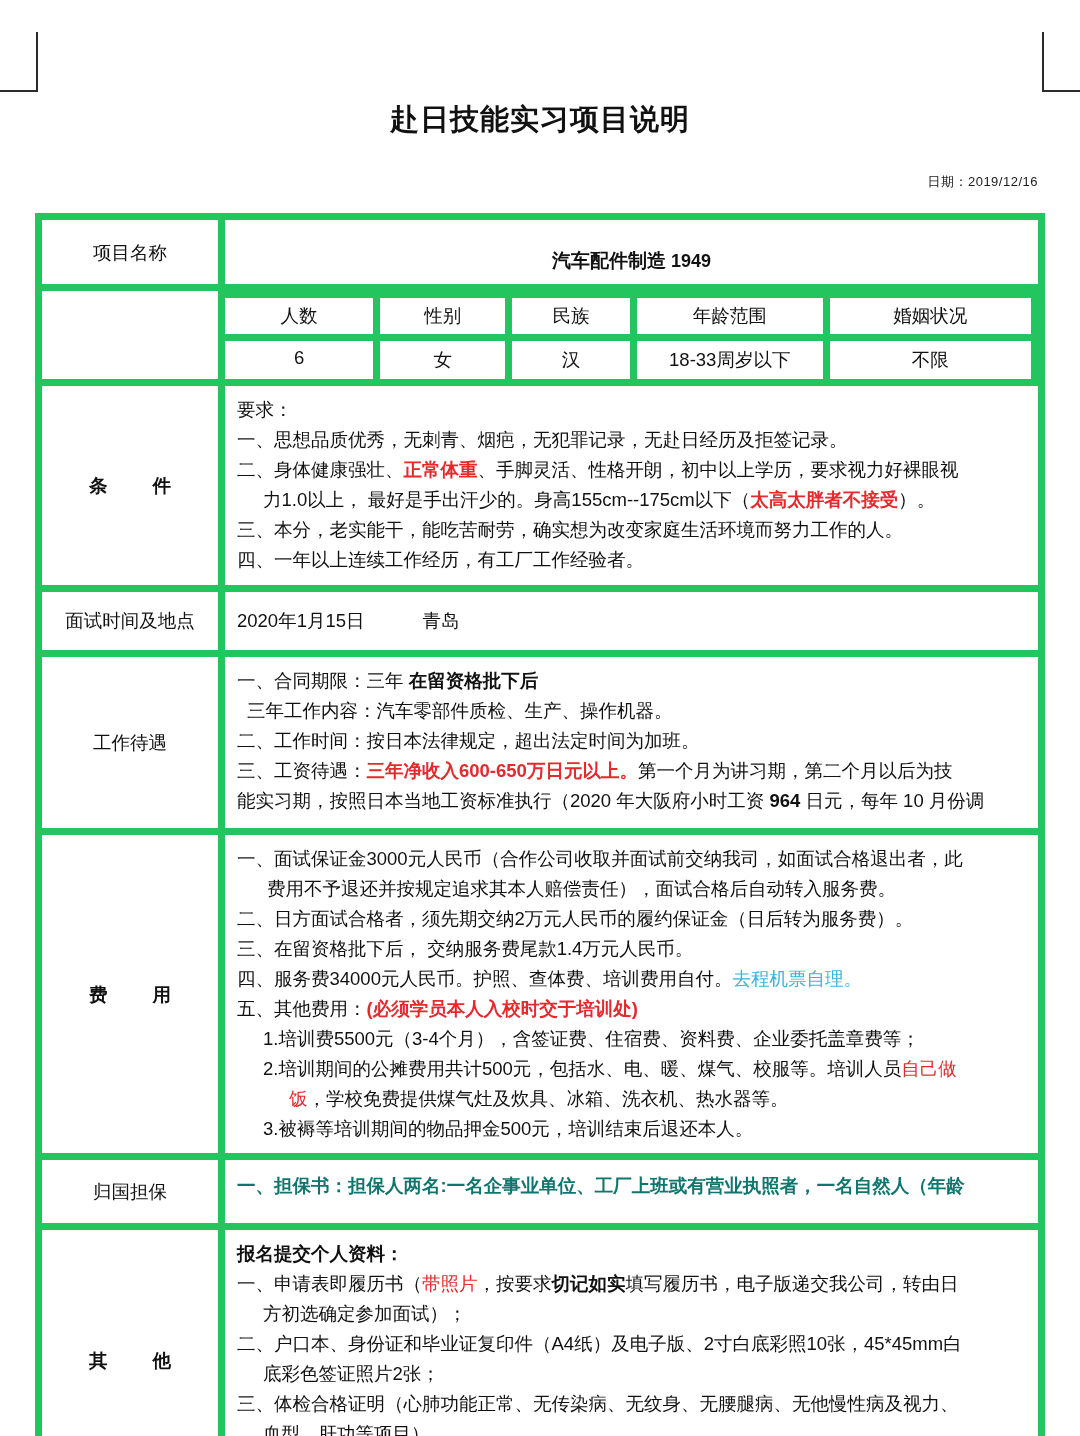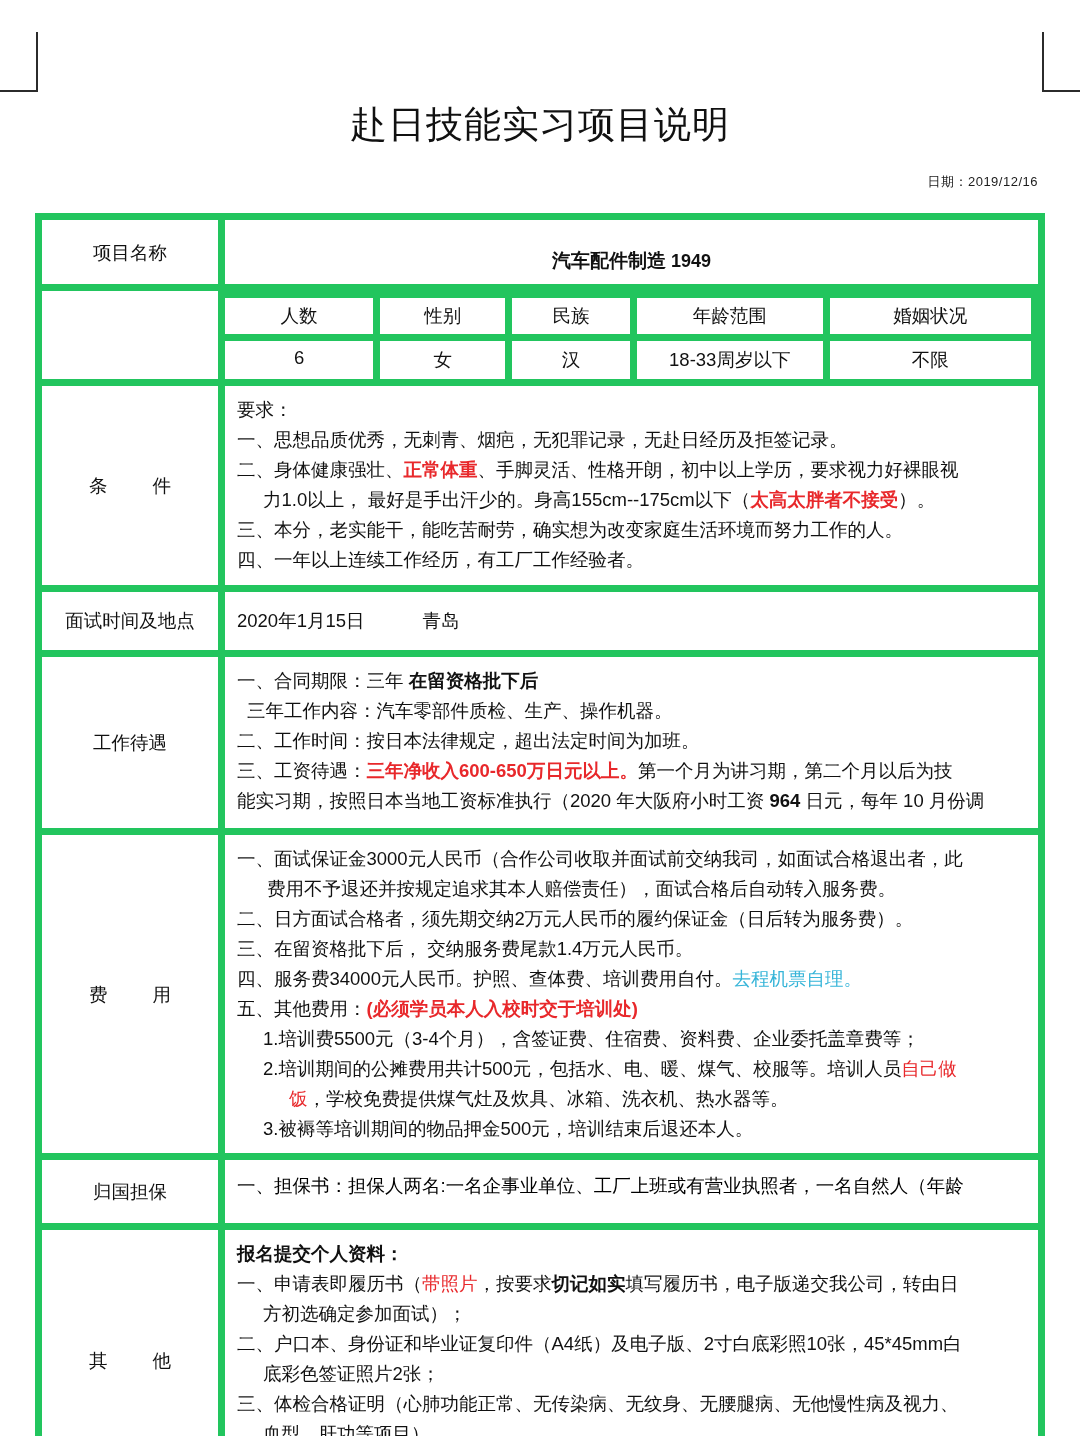--- a/index.html
+++ b/index.html
@@ -32,22 +32,22 @@
   .crop-tr { left: 970px; top: 32px; width: 110px; height: 60px; }
   .crop-tr .v { left: 72px; top: 0px;  height: 60px; }
   .crop-tr .h { left: 72px; top: 58px; width: 38px; }
 
   
   .doc-title {
     position: absolute;
     left: 0; right: 0;
     top: 100px;
     text-align: center;
-    font-size: 37px;
-    font-weight: normal;
+    font-size: 29px;
+    font-weight: bold;
     letter-spacing: 1px;
     color: #111;
   }
 
   .doc-date {
     position: absolute;
     right: 42px;
     top: 173px;
     font-size: 13px;
     color: #1c1c1c;
@@ -71,36 +71,36 @@
     background: #fff;
   }
   .lbl {
     width: 168px;
     text-align: center;
     vertical-align: middle !important;
     font-size: 18.5px;
     color: #111;
     padding: 6px 4px !important;
   }
-  .lbl.sp { letter-spacing: 20px; text-indent: 20px; }
+  .lbl.sp { letter-spacing: 20px; text-indent: 20px; font-weight: bold; }
 
   .cell {
     padding: 9px 12px 10px 12px !important;
     line-height: 1.62;
   }
   .cell p { margin: 0; }
   .cell p.ind { padding-left: 30px; }
   .cell p.ind2 { padding-left: 26px; }
   .cell p.ind3 { padding-left: 52px; }
 
   .b { font-weight: bold; }
   .red { color: #e8282b; }
   .redb { color: #e8282b; font-weight: bold; }
   .cyan { color: #35b4d8; }
-  .blue { color: #000000; font-weight: normal; }
+  .blue { color: #0f766e; font-weight: bold; }
 
   
   .proj {
     text-align: center;
     font-weight: bold;
     font-size: 19px;
     padding: 28px 0 10px 0 !important;
   }
   .proj .sub { font-size: 18px; font-weight: bold; margin-left: 5px; }
 

